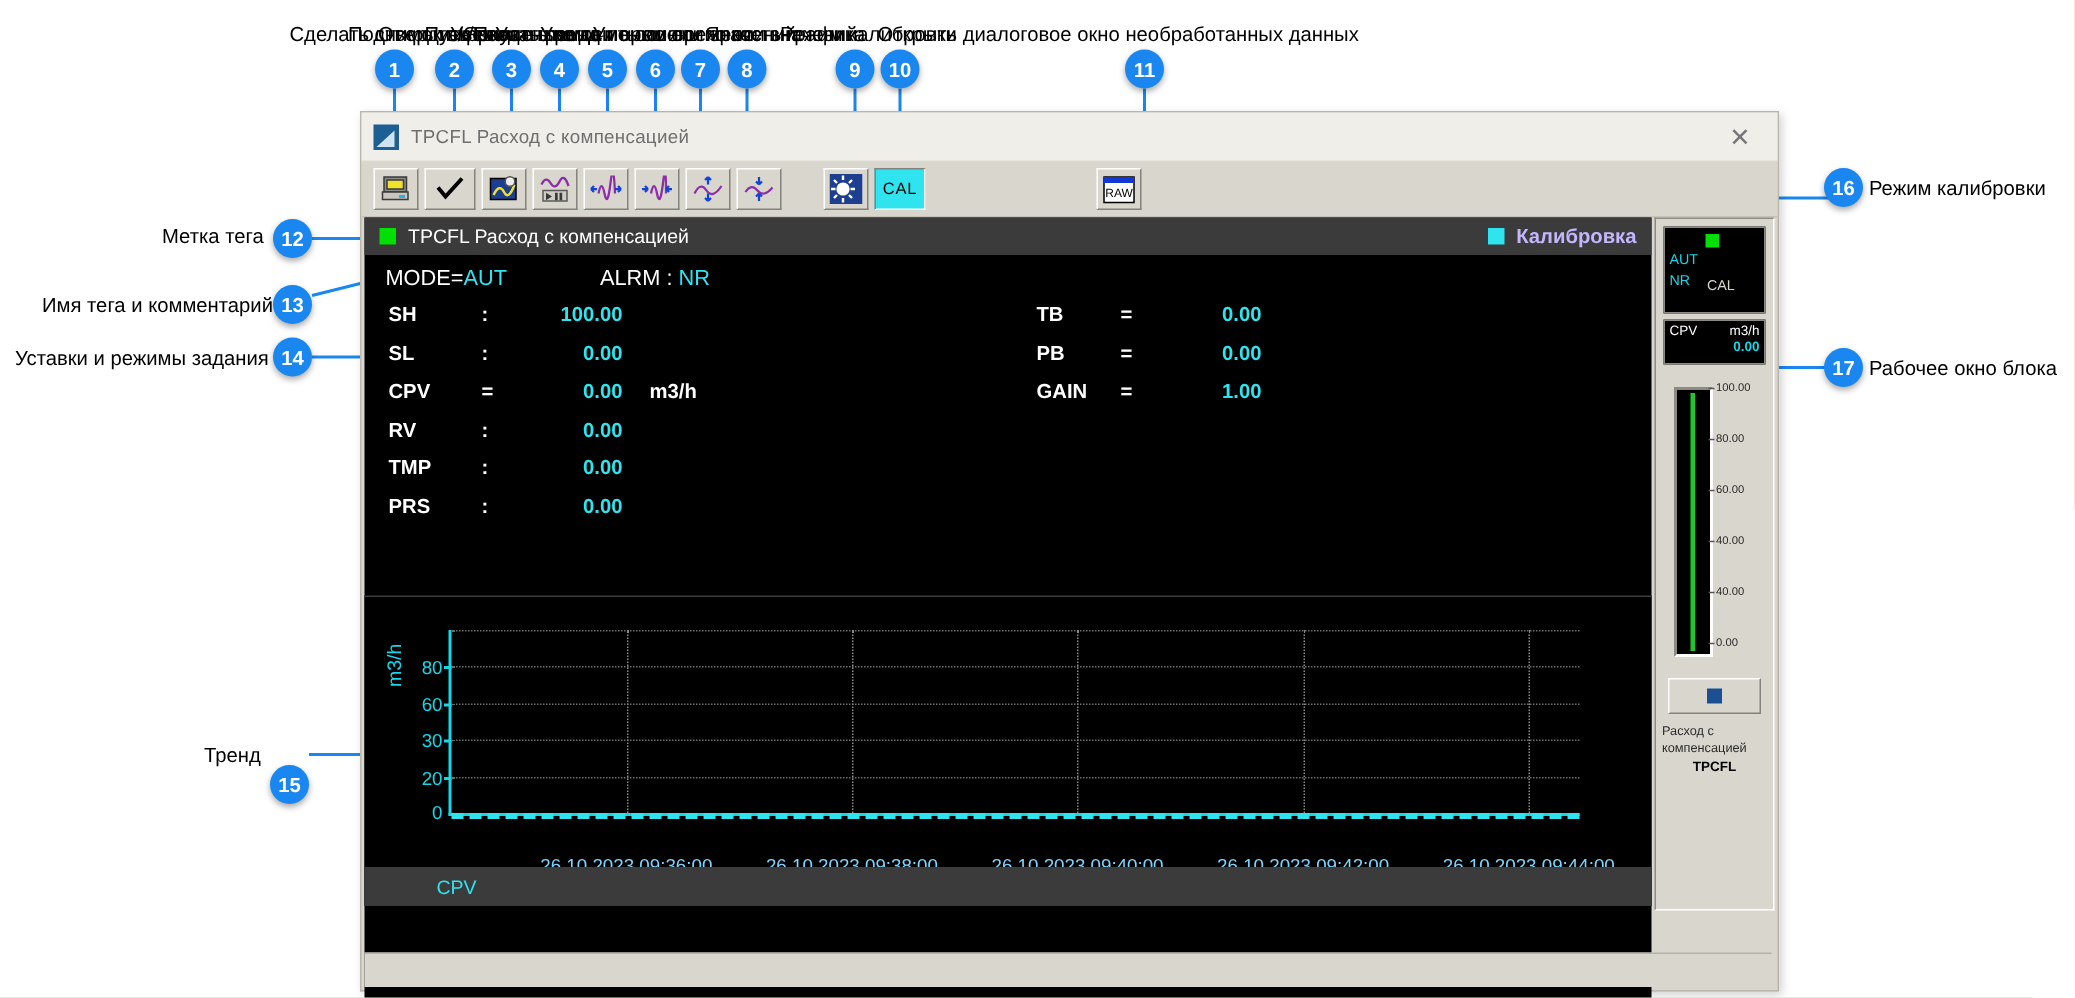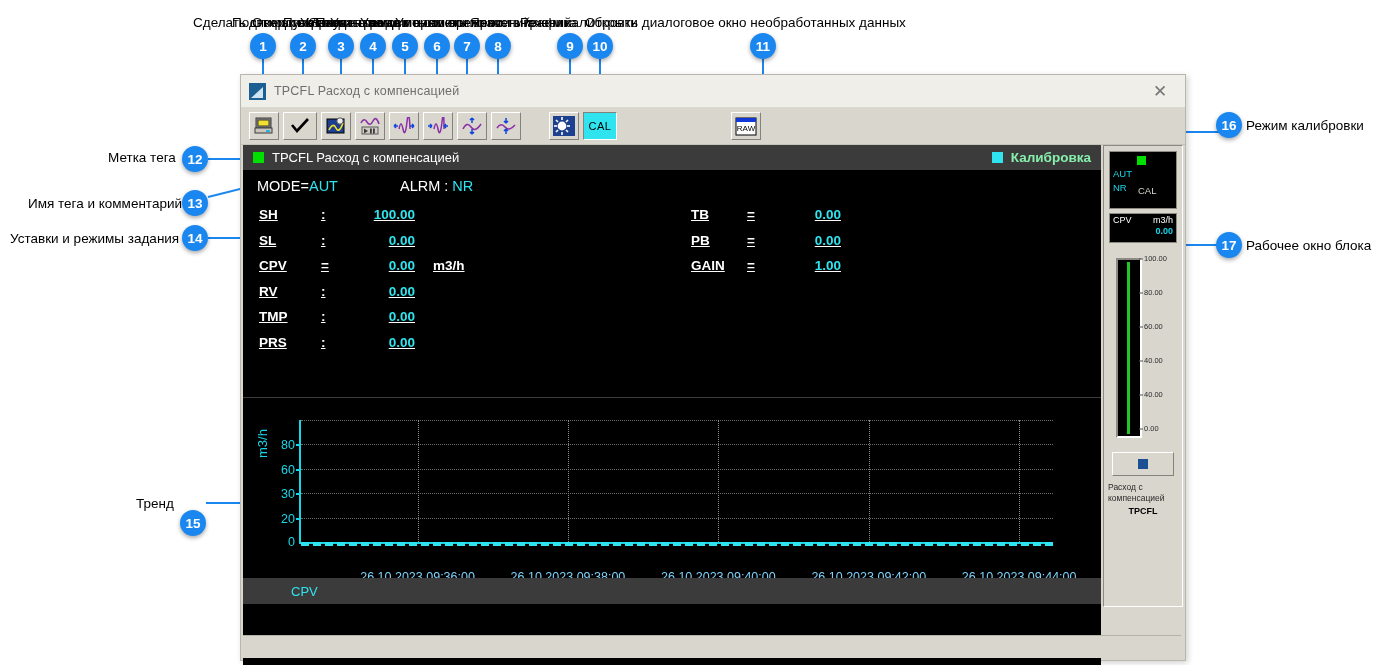--- a/index.html
+++ b/index.html
@@ -99,33 +99,33 @@
     height:25px;background:#3b3b3b;
     display:flex;align-items:center;
     padding:0 10px;
     justify-content:space-between;
   }
   .tagbar-left{display:flex;align-items:center;}
   .sq{width:11px;height:11px;margin-right:8px;flex:none;}
   .sq.green{background:#00e000;}
   .sq.cyan{background:#2fe4ef;}
   .tag-txt{color:#ffffff;font-size:13px;}
-  .cal-txt{color:#86efac;font-size:13.5px;font-weight:bold;}
+  .cal-txt{color:#c4b5fd;font-size:13.5px;font-weight:bold;}
   .modeline{
     padding:8px 0 0 14px;color:#ffffff;font-size:14.5px;
     display:flex;
   }
   .modeline .val{color:#2fe4ef;}
   .modeline .gap2{display:inline-block;width:62px;}
   .datagrid{
     position:relative;margin-top:8px;
     color:#fff;font-size:13.5px;font-weight:bold;
   }
   .drow{
-    display:flex;align-items:center;height:25.5px;text-decoration:underline;
+    display:flex;height:25.5px;
   }
   .dlabel{width:62px;padding-left:16px;color:#ffffff;}
   .dop{width:32px;text-align:left;color:#ffffff;}
   .dval{width:62px;text-align:right;color:#2fe4ef;}
   .dunit{padding-left:18px;color:#ffffff;}
   .right-col{
     position:absolute;left:448px;top:0;
   }
   .right-col .dlabel{width:56px;padding-left:0;}
   

